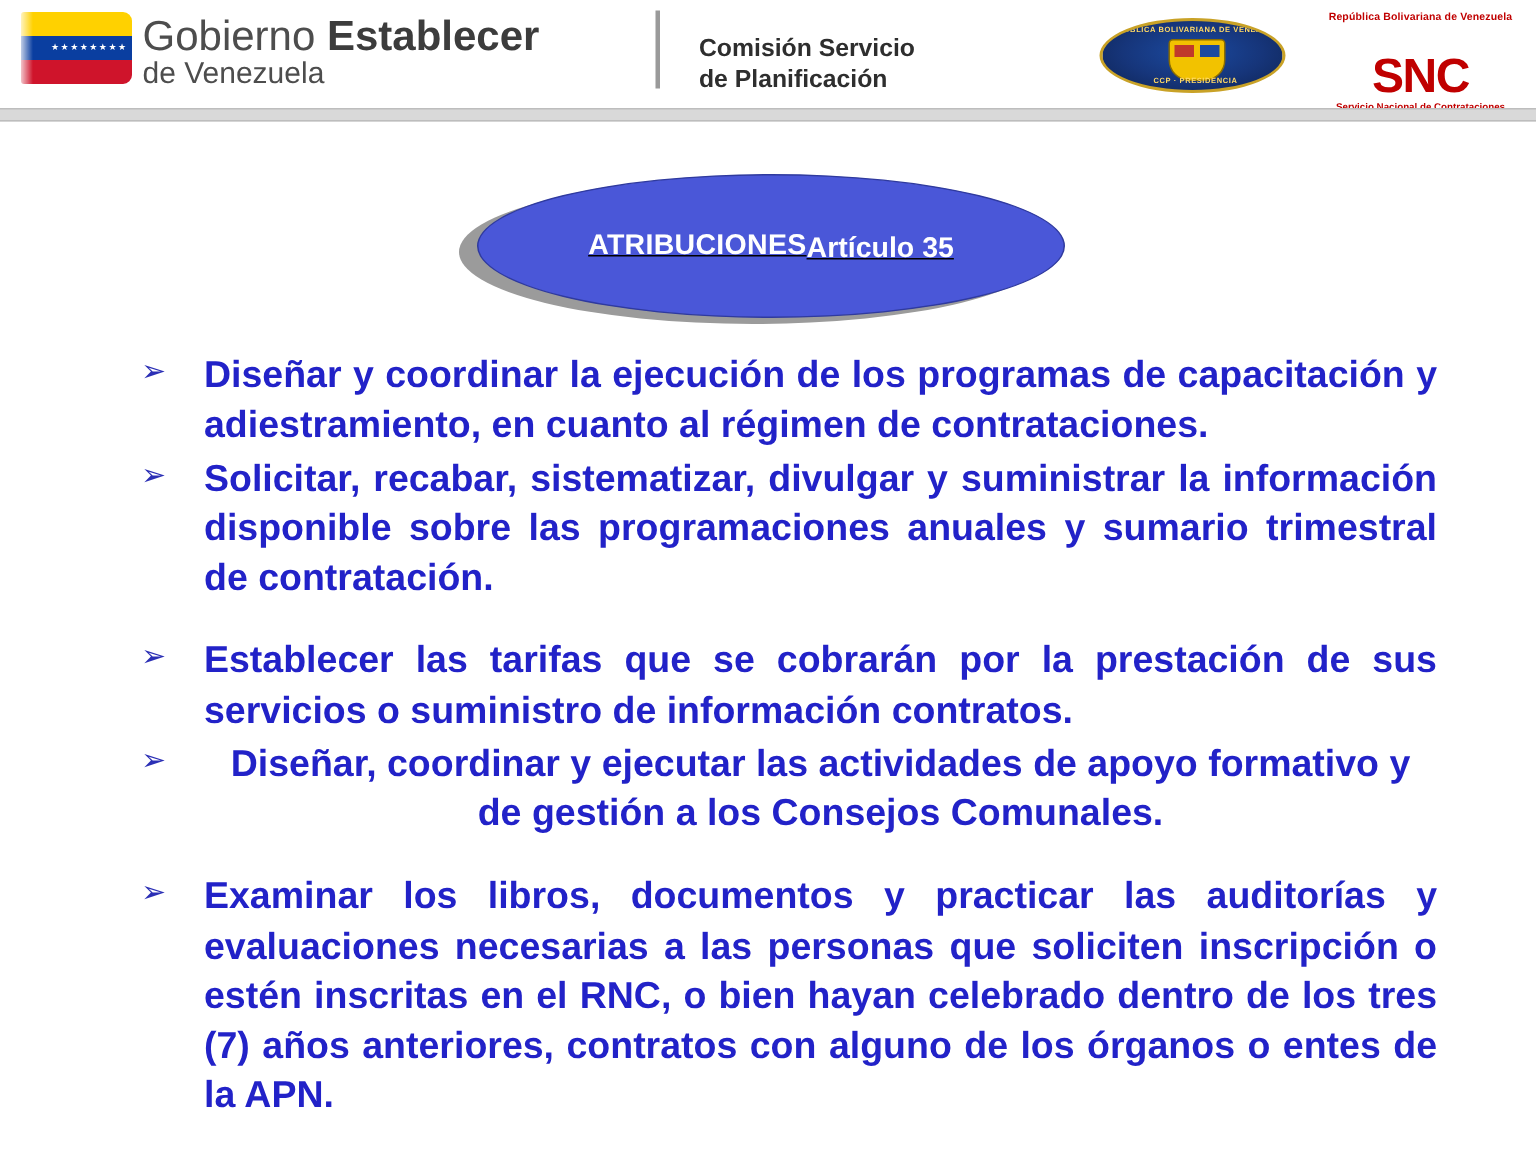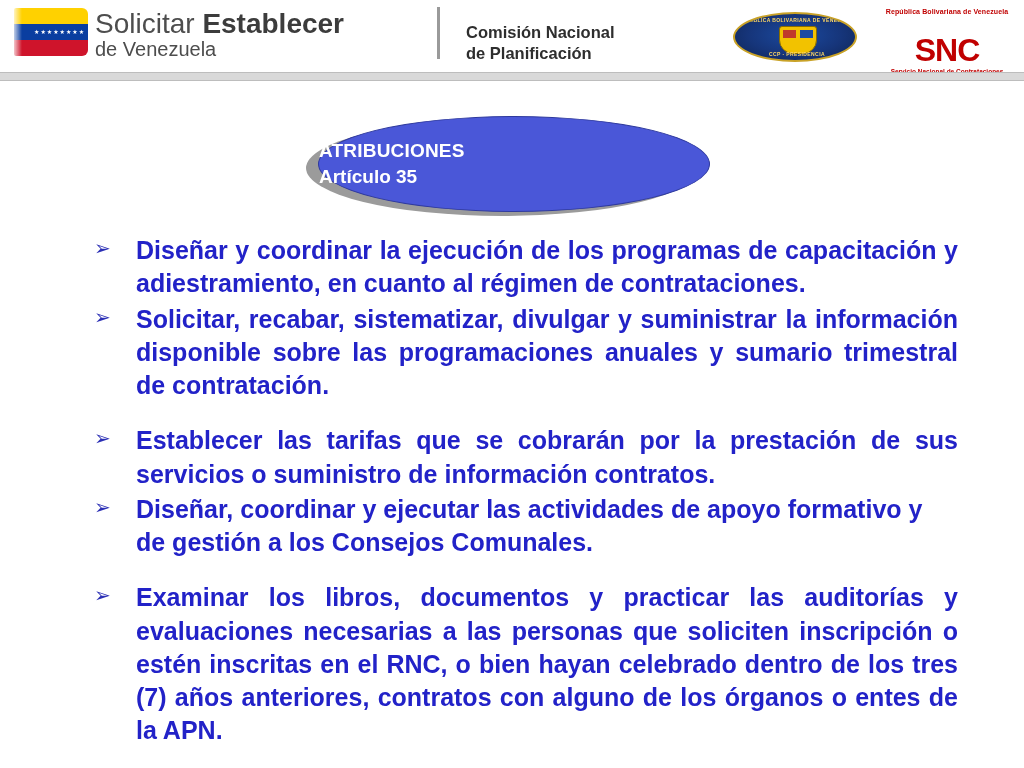--- a/index.html
+++ b/index.html
@@ -211,23 +211,24 @@
     left: 12px;
     top: 0;
     width: 392px;
     height: 96px;
     border-radius: 50%;
     background: #4b56d2;
     background: #4a57d8;
     border: 1px solid #2f3a9e;
     box-sizing: border-box;
     display: flex;
-    flex-direction: column;
-    align-items: flex-start;
+    flex-direction: row;
+    align-items: center;
     justify-content: center;
+    text-decoration: underline;
   }
   .oval .t1 {
     color: #ffffff;
     font-size: 19px;
     font-weight: 700;
     letter-spacing: .2px;
   }
   .oval .t2 {
     color: #ffffff;
     font-size: 19px;
@@ -259,46 +260,46 @@
     line-height: 1.35;
   }
   .bullet .txt {
     color: #2222c8;
     font-size: 25px;
     font-weight: 700;
     line-height: 1.33;
     text-align: justify;
     text-justify: inter-word;
   }
-  .bullet .txt.nojustify { text-align: left; }
+  .bullet .txt.nojustify { text-align: center; }
 </style>
 </head>
 <body>
 
 <div class="header">
 
   <div class="flag">
     <div class="band y"></div>
     <div class="band b"></div>
     <div class="band r"></div>
     <div class="stars">★★★★★★★★</div>
     <div class="flag-fold"></div>
   </div>
 
   <div class="gob-text">
     <div class="gob-line1">
-      <span>Solicitar </span><b>Establecer</b>
+      <span>Gobierno </span><b>Establecer</b>
     </div>
     <div class="gob-line2">de Venezuela</div>
   </div>
 
   <div class="divider-v"></div>
 
   <div class="ccp">
-    <div>Comisión Nacional</div>
+    <div>Comisión Servicio</div>
     <div>de Planificación</div>
   </div>
 
   <div class="seal">
     <div class="ring-text-top">REPÚBLICA BOLIVARIANA DE VENEZUELA</div>
     <div class="crest"></div>
     <div class="ring-text-bot">CCP · PRESIDENCIA</div>
   </div>
 
   <div class="snc">

